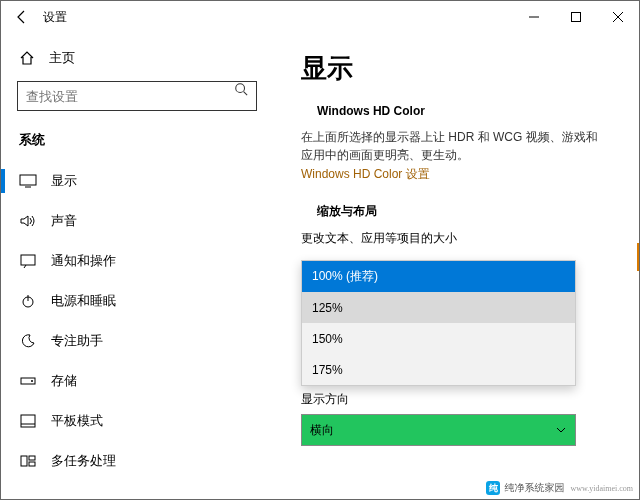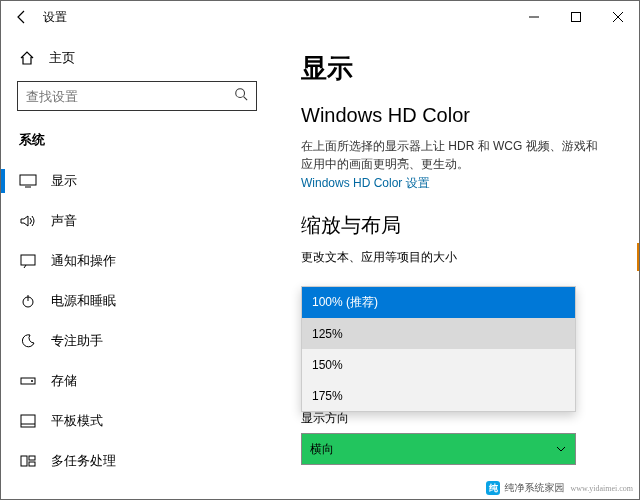--- a/index.html
+++ b/index.html
@@ -10,35 +10,35 @@
   .back-btn { width: 18px; height: 18px; display: flex; align-items: center; justify-content: center; }
   .title { font-size: 12px; }
   .win-controls { display: flex; }
   .win-btn { width: 42px; height: 32px; display: flex; align-items: center; justify-content: center; }
   .win-btn svg { stroke: #000; stroke-width: 1; fill: none; }
   .body { flex: 1; display: flex; overflow: hidden; }
   .sidebar { width: 270px; padding: 10px 0 0 16px; display: flex; flex-direction: column; }
   .home-row { display: flex; align-items: center; gap: 14px; padding: 6px 0 14px 2px; }
   .home-row .icon { width: 16px; height: 16px; }
   .home-row span.label { font-size: 13px; }
-  .search-box { display: flex; align-items: center; justify-content: space-between; border: 1px solid #333; width: 240px; height: 30px; padding: 0 8px; margin-bottom: 16px; background: #fff; }
+  .search-box { display: flex; justify-content: space-between; border: 1px solid #333; width: 240px; height: 30px; padding: 0 8px; margin-bottom: 16px; background: #fff; }
   .search-box input { border: none; outline: none; font-size: 13px; width: 180px; }
   .section-label { font-weight: 700; font-size: 13px; padding: 4px 0 12px 2px; }
   .nav { display: flex; flex-direction: column; }
   .nav-item { display: flex; align-items: center; gap: 14px; height: 40px; padding-left: 2px; font-size: 13px; position: relative; }
   .nav-item.selected::before { content: ""; position: absolute; left: -16px; top: 8px; width: 4px; height: 24px; background: #0078d7; }
   .nav-item .icon { width: 18px; display: flex; justify-content: center; }
   .content { flex: 1; padding: 18px 30px 0 30px; position: relative; overflow: hidden; }
   h1.page-title { font-size: 26px; font-weight: 600; margin-bottom: 18px; }
-  h2.sub { font-size: 20px; font-weight: 400; margin: 6px 0 10px 0; }
+  h2.sub { font-size: 12px; font-weight: 700; margin: 6px 0 10px 16px; }
   p.desc { font-size: 12px; color: #333; line-height: 1.5; max-width: 300px; }
-  a.link { font-size: 12px; color: #0369a1; text-decoration: none; display: inline-block; margin-bottom: 14px; }
+  a.link { font-size: 12px; color: #a16207; text-decoration: none; display: inline-block; margin-bottom: 14px; }
   .field-label { font-size: 12px; margin: 10px 0 6px 0; }
   .select-shell { position: relative; width: 275px; }
-  .dropdown-open { position: absolute; top: 14px; left: 0; width: 275px; border: 1px solid #ccc; background: #f2f2f2; box-shadow: 0 4px 10px rgba(0,0,0,0.2); z-index: 5; }
+  .dropdown-open { position: absolute; top: 7px; left: 0; width: 275px; border: 1px solid #ccc; background: #f2f2f2; box-shadow: 0 4px 10px rgba(0,0,0,0.2); z-index: 5; }
   .dd-item { height: 31px; display: flex; align-items: center; padding: 0 10px; font-size: 12px; }
   .dd-item.selected { background: #0078d7; color: #fff; }
   .dd-item.hover { background: #d9d9d9; text-align: right; }
   .dd-spacer { height: 128px; }
   .select-closed { width: 275px; height: 32px; border: 1px solid #888; display: flex; align-items: center; justify-content: space-between; padding: 0 8px; font-size: 12px; background: #22c55e; }
   .chev { width: 12px; height: 12px; }
   .right-accent { position: absolute; right: 0; top: 210px; width: 2px; height: 28px; background: #d97a00; }
   .watermark { position: absolute; right: 6px; bottom: 4px; display: flex; align-items: center; gap: 4px; font-size: 10px; color: #555; z-index: 20; }
   .watermark .logo { width: 14px; height: 14px; background: #0aa3e6; border-radius: 3px; display: flex; align-items: center; justify-content: center; color: #fff; font-size: 9px; font-weight: bold; }
   .watermark .sub2 { font-size: 8px; color: #999; margin-left: 2px; font-family: Liberation Serif, serif; }

